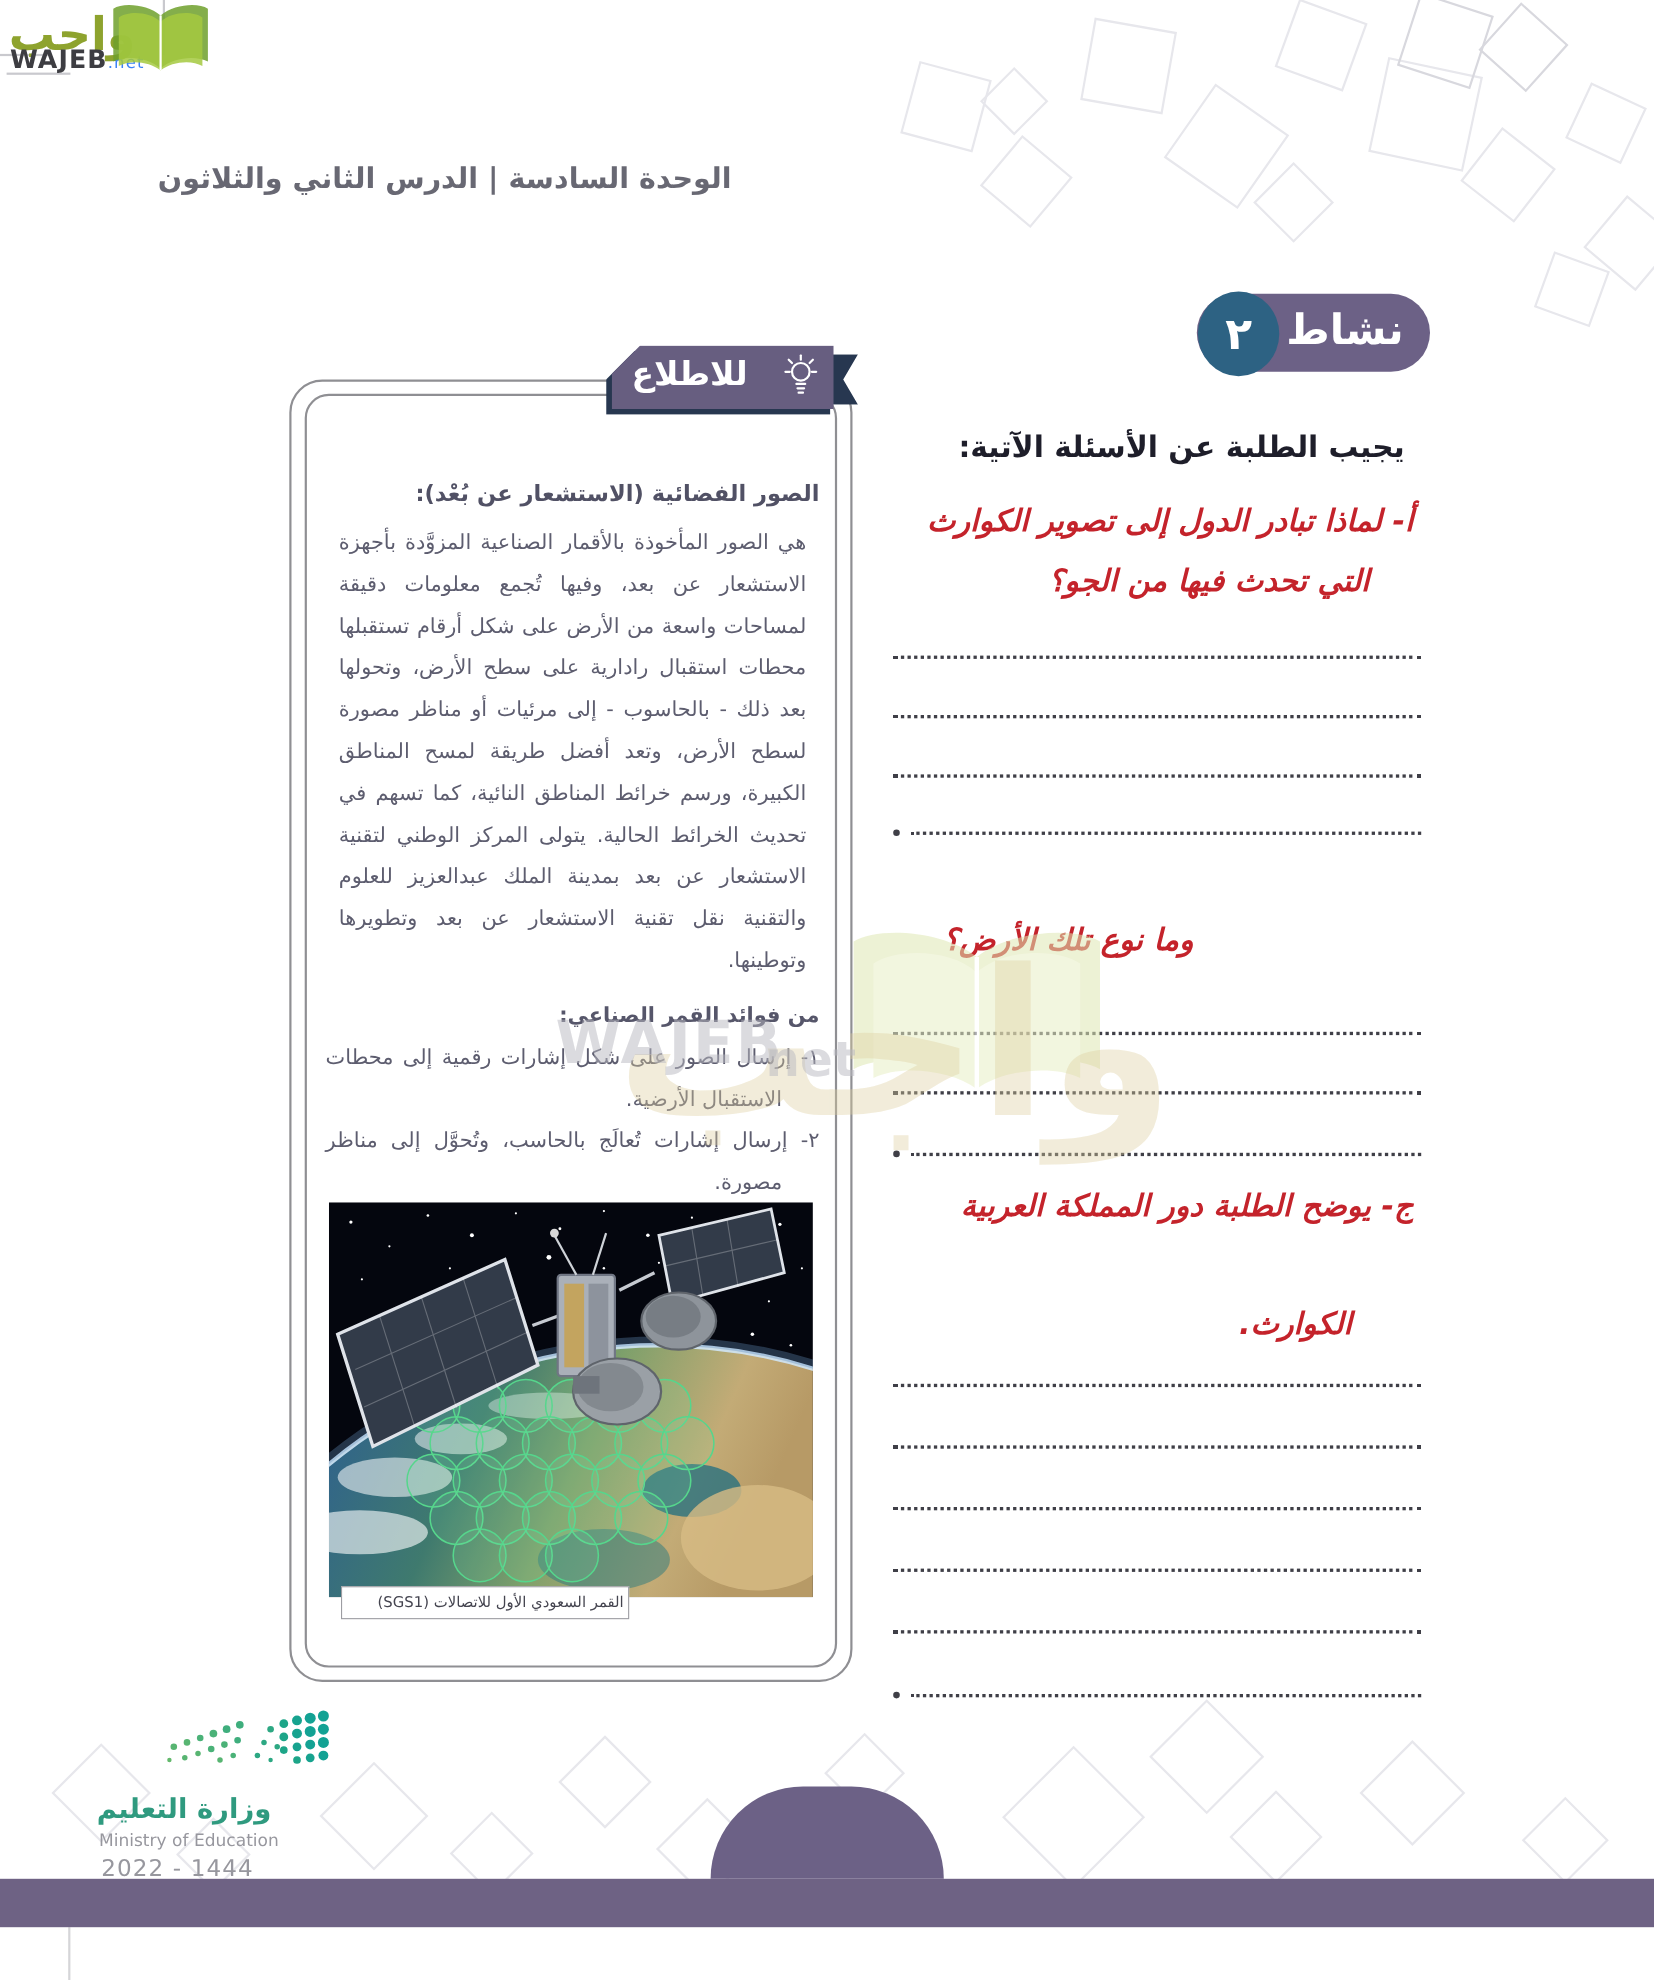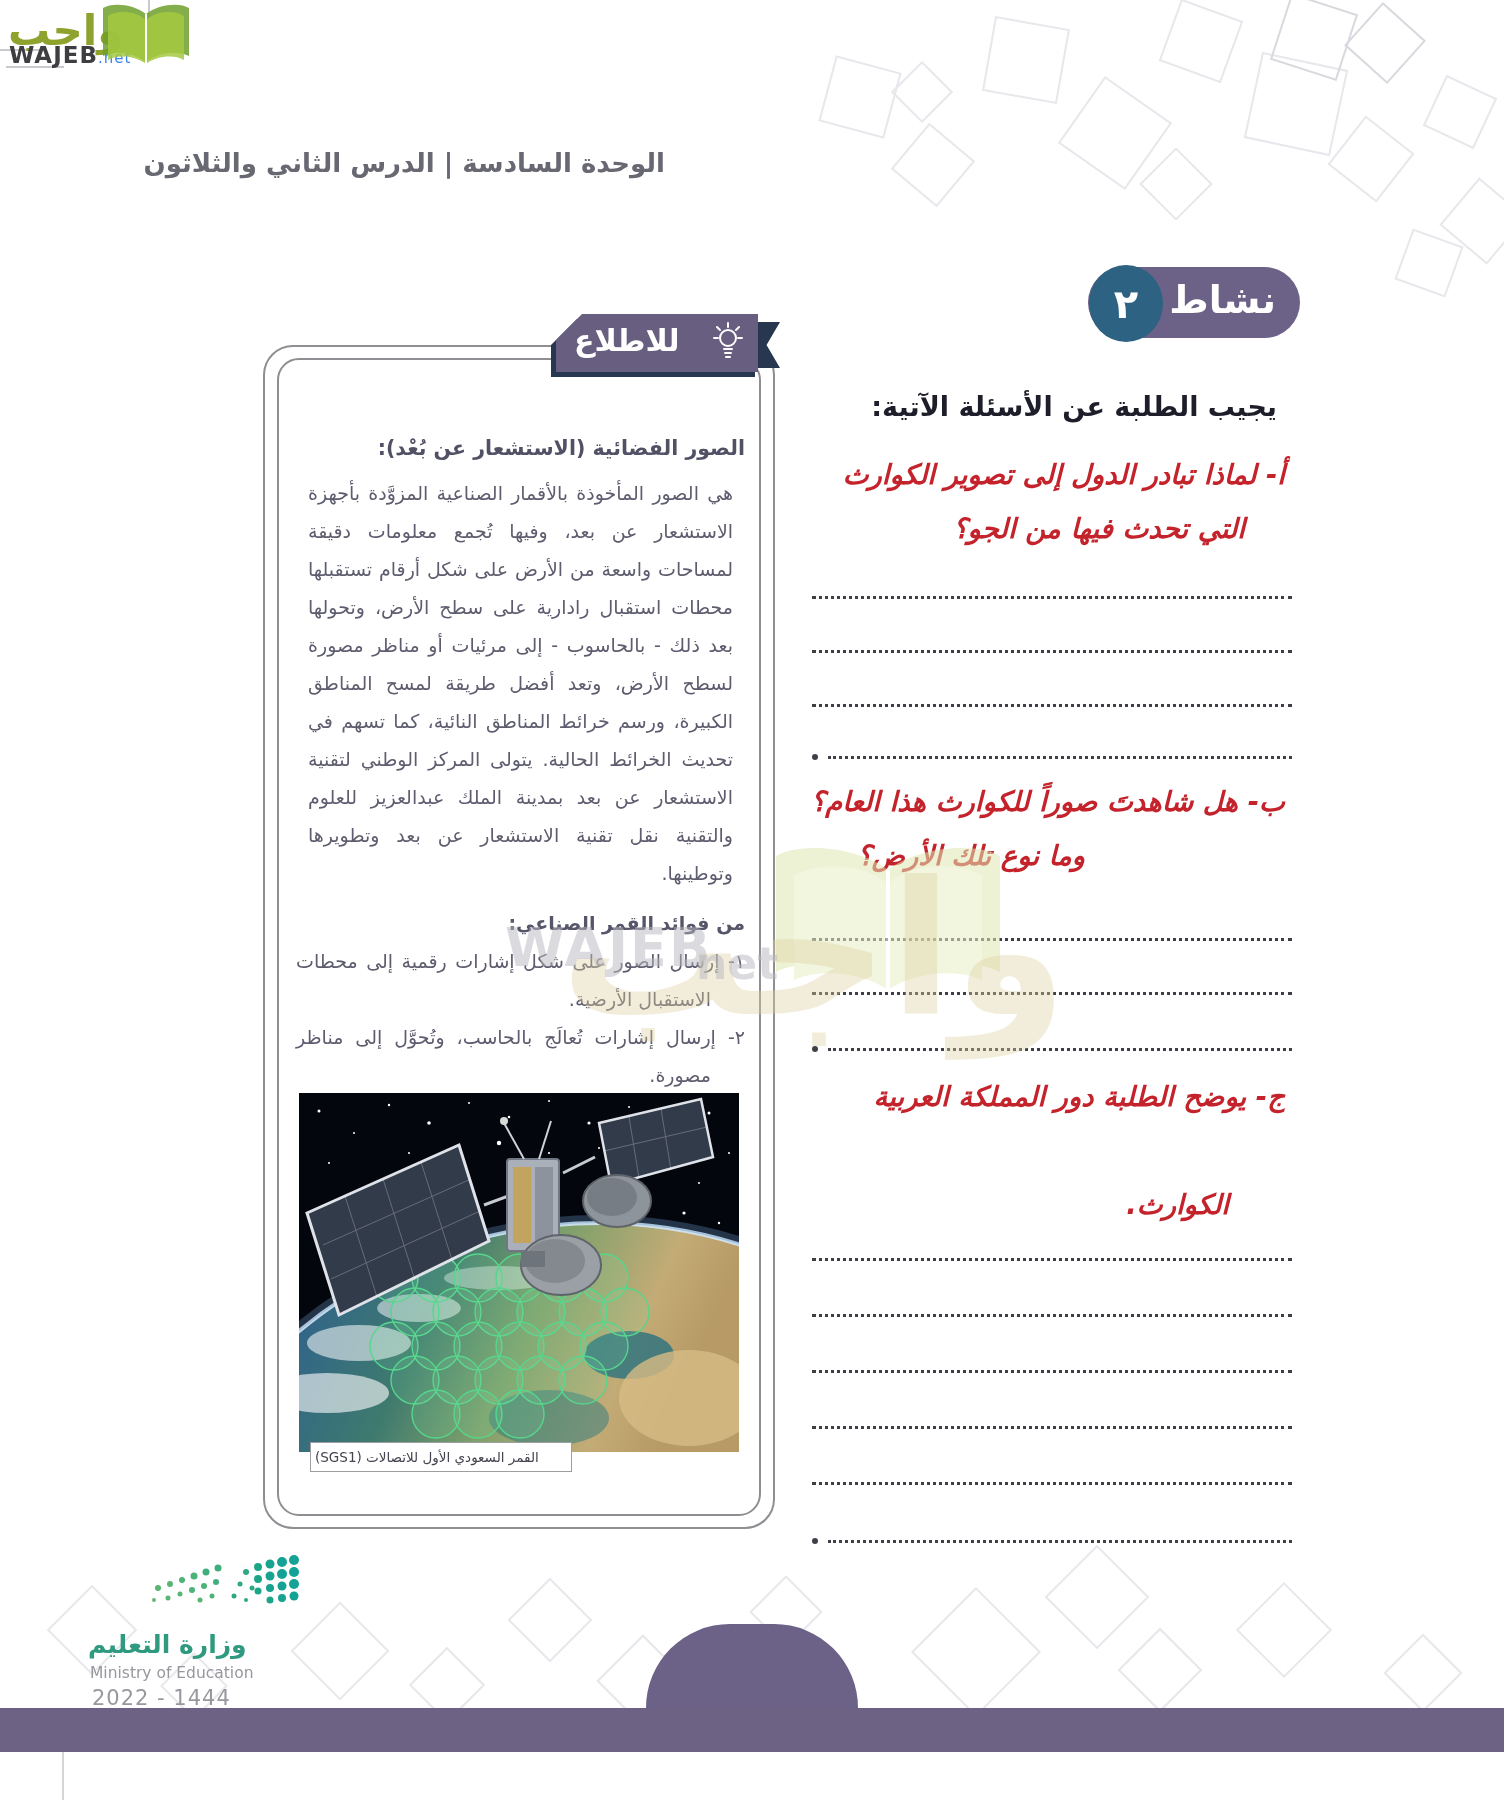--- a/index.html
+++ b/index.html
@@ -43,21 +43,21 @@
     clip-path:polygon(26px 0,100% 0,100% 100%,0 100%,0 26px);z-index:4;}
   .lbl-text{position:absolute;left:18px;top:9px;font-size:30px;font-weight:bold;color:#ffffff;direction:rtl;}
   .bulb{position:absolute;right:10px;top:8px;}
   .box-content{position:absolute;left:296px;top:420px;width:449px;direction:rtl;z-index:2;}
   .bx-title{font-size:20.5px;font-weight:bold;color:#515165;margin:16px 0 14px 0;}
   .bx-para{font-size:19px;line-height:38px;color:#5d5d6f;text-align:justify;margin:12px;}
   .bx-sub{font-size:19px;line-height:38px;font-weight:bold;color:#56566a;margin:0;}
   .bx-li{font-size:19px;line-height:38px;color:#5d5d6f;margin:0;padding-right:34px;text-indent:-34px;text-align:justify;}
   .sat-img{position:absolute;left:299px;top:1093px;width:440px;height:359px;z-index:2;}
   .caption{position:absolute;left:310px;top:1442px;width:252px;background:#ffffff;border:1.5px solid #9d9da2;
-    padding:6px 4px;font-size:13.5px;color:#44444f;text-align:left;direction:rtl;white-space:nowrap;z-index:3;}
+    padding:6px 4px;font-size:13.5px;color:#44444f;text-align:right;direction:rtl;white-space:nowrap;z-index:3;}
   
   .wm{position:absolute;z-index:5;pointer-events:none;}
   .wm-ar{left:560px;top:842px;font-size:185px;font-weight:bold;color:#decf9f;opacity:.38;direction:rtl;}
   .wm-latin{left:505px;top:916px;font-size:54px;font-weight:bold;color:#b9b9c1;opacity:.5;letter-spacing:2px;}
   .wm-tld{left:696px;top:938px;font-size:44px;font-weight:bold;color:#b9b9c1;opacity:.5;}
   
   .moe-ar{position:absolute;left:88px;top:1630px;width:185px;font-size:25px;font-weight:bold;color:#2f9a7f;
     direction:rtl;text-align:left;white-space:nowrap;}
   .moe-en{position:absolute;left:90px;top:1664px;font-size:15.5px;color:#97979e;}
   .moe-years{position:absolute;left:92px;top:1686px;font-size:21px;color:#97979e;letter-spacing:1px;}
@@ -135,21 +135,20 @@
       <i class="dline"></i>
     </div>
   <div class="ans" style="top:704px;">
       <i class="dline"></i>
     </div>
   <div class="ans" style="top:754px;">
       <i class="bullet"></i>
       <i class="dline"></i>
     </div>
 
-  <div class="qline" style="top:785px;">ب- هل شاهدتَ صوراً للكوارث هذا العام؟</div>
   <div class="qline" style="top:839px;padding-right:200px;">وما نوع تلك الأرض؟</div>
 
   <div class="ans" style="top:938px;">
       <i class="dline"></i>
     </div>
   <div class="ans" style="top:992px;">
       <i class="dline"></i>
     </div>
   <div class="ans" style="top:1046px;">
       <i class="bullet"></i>

